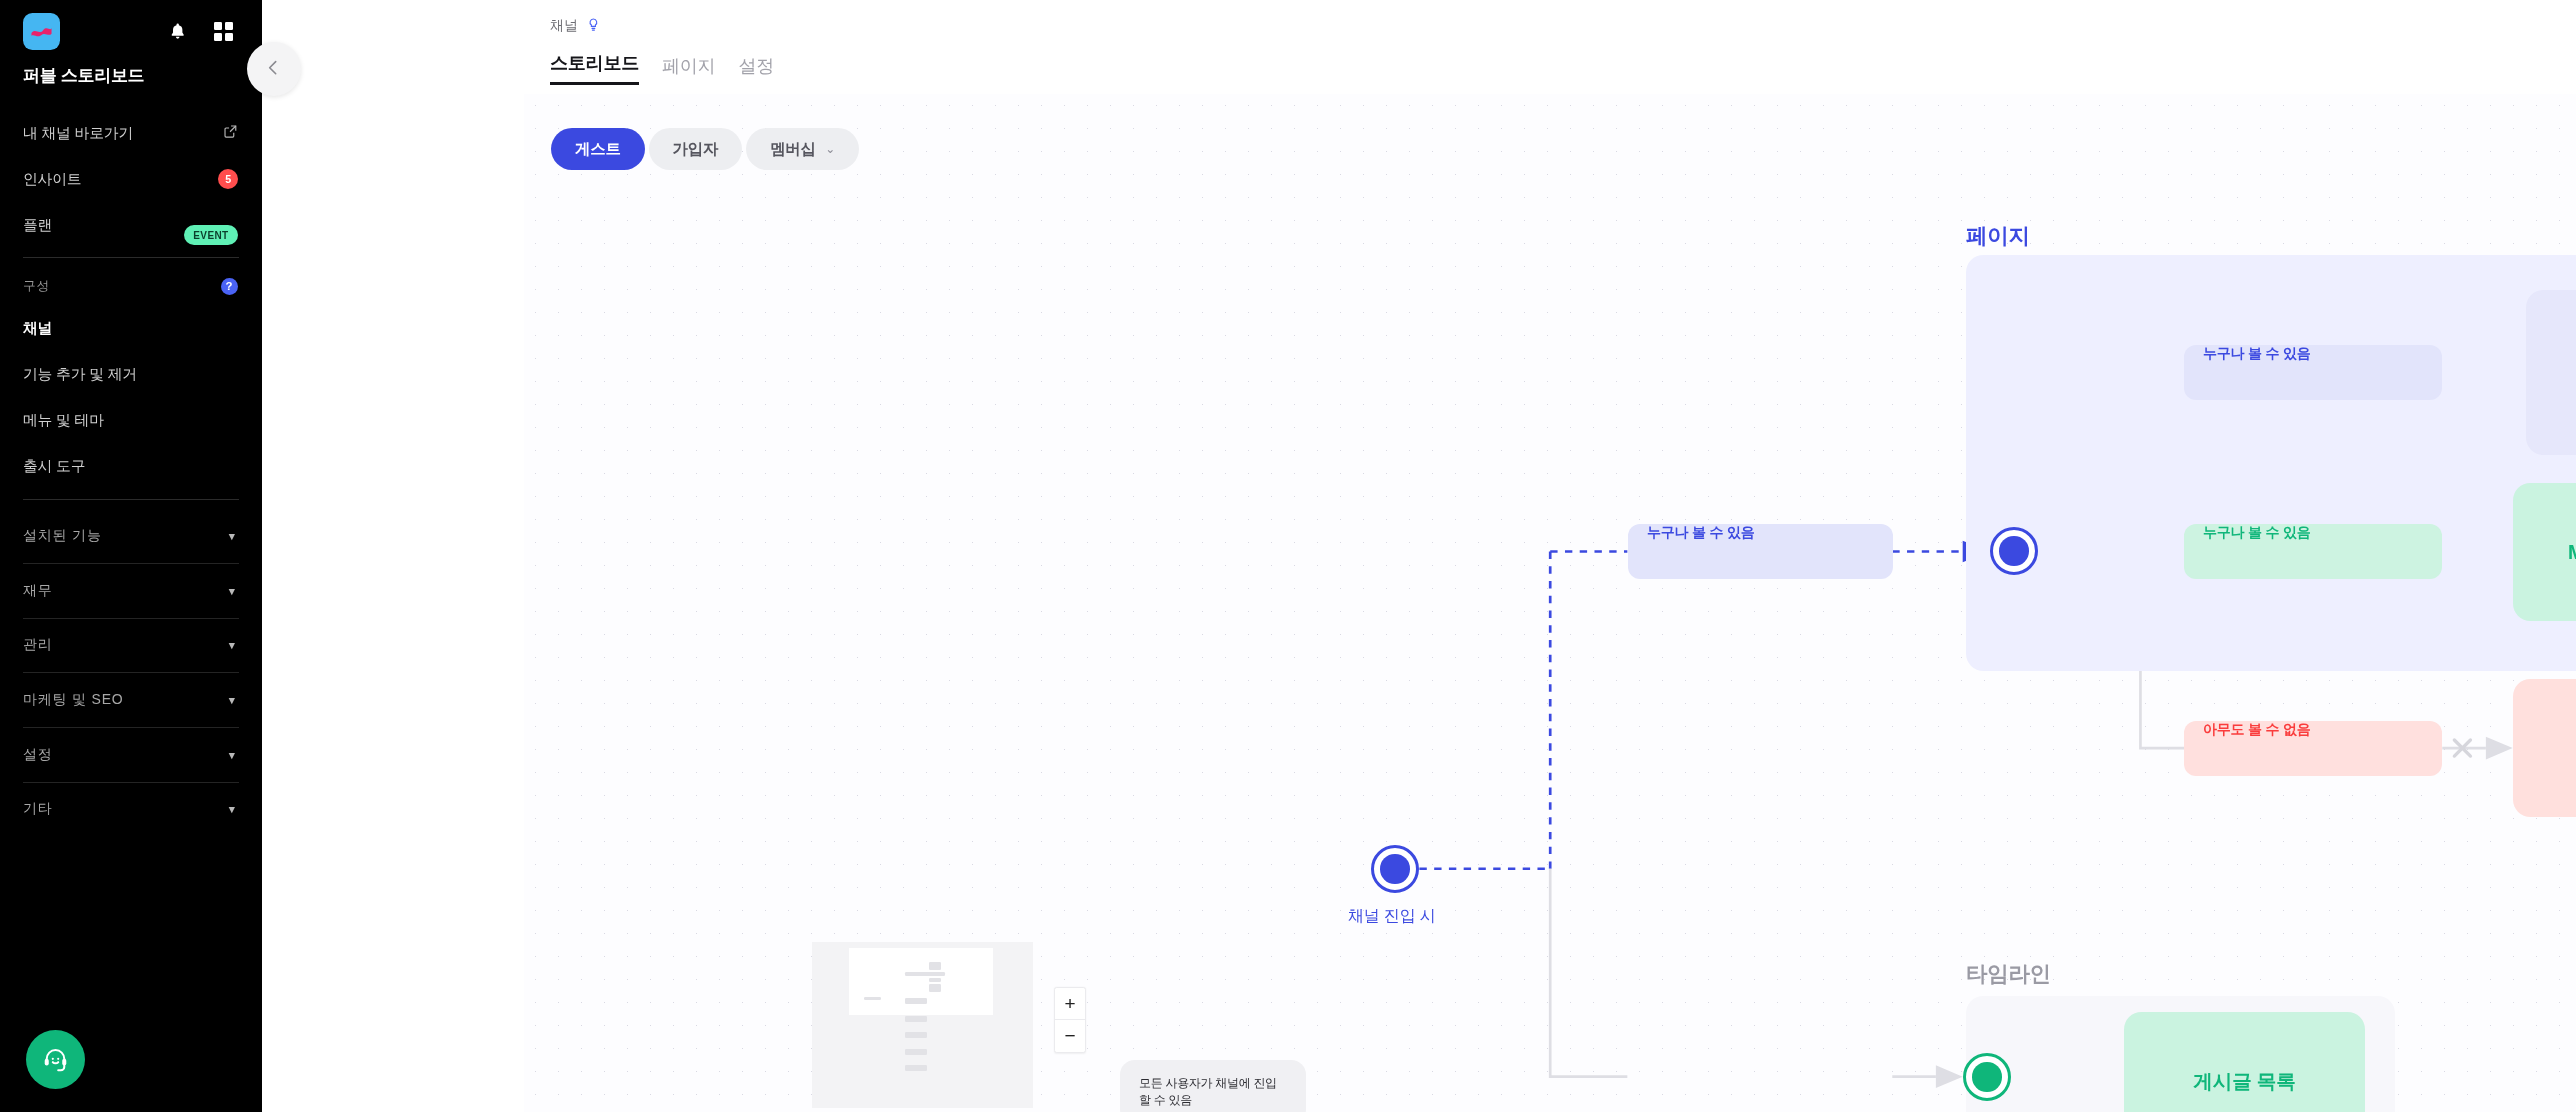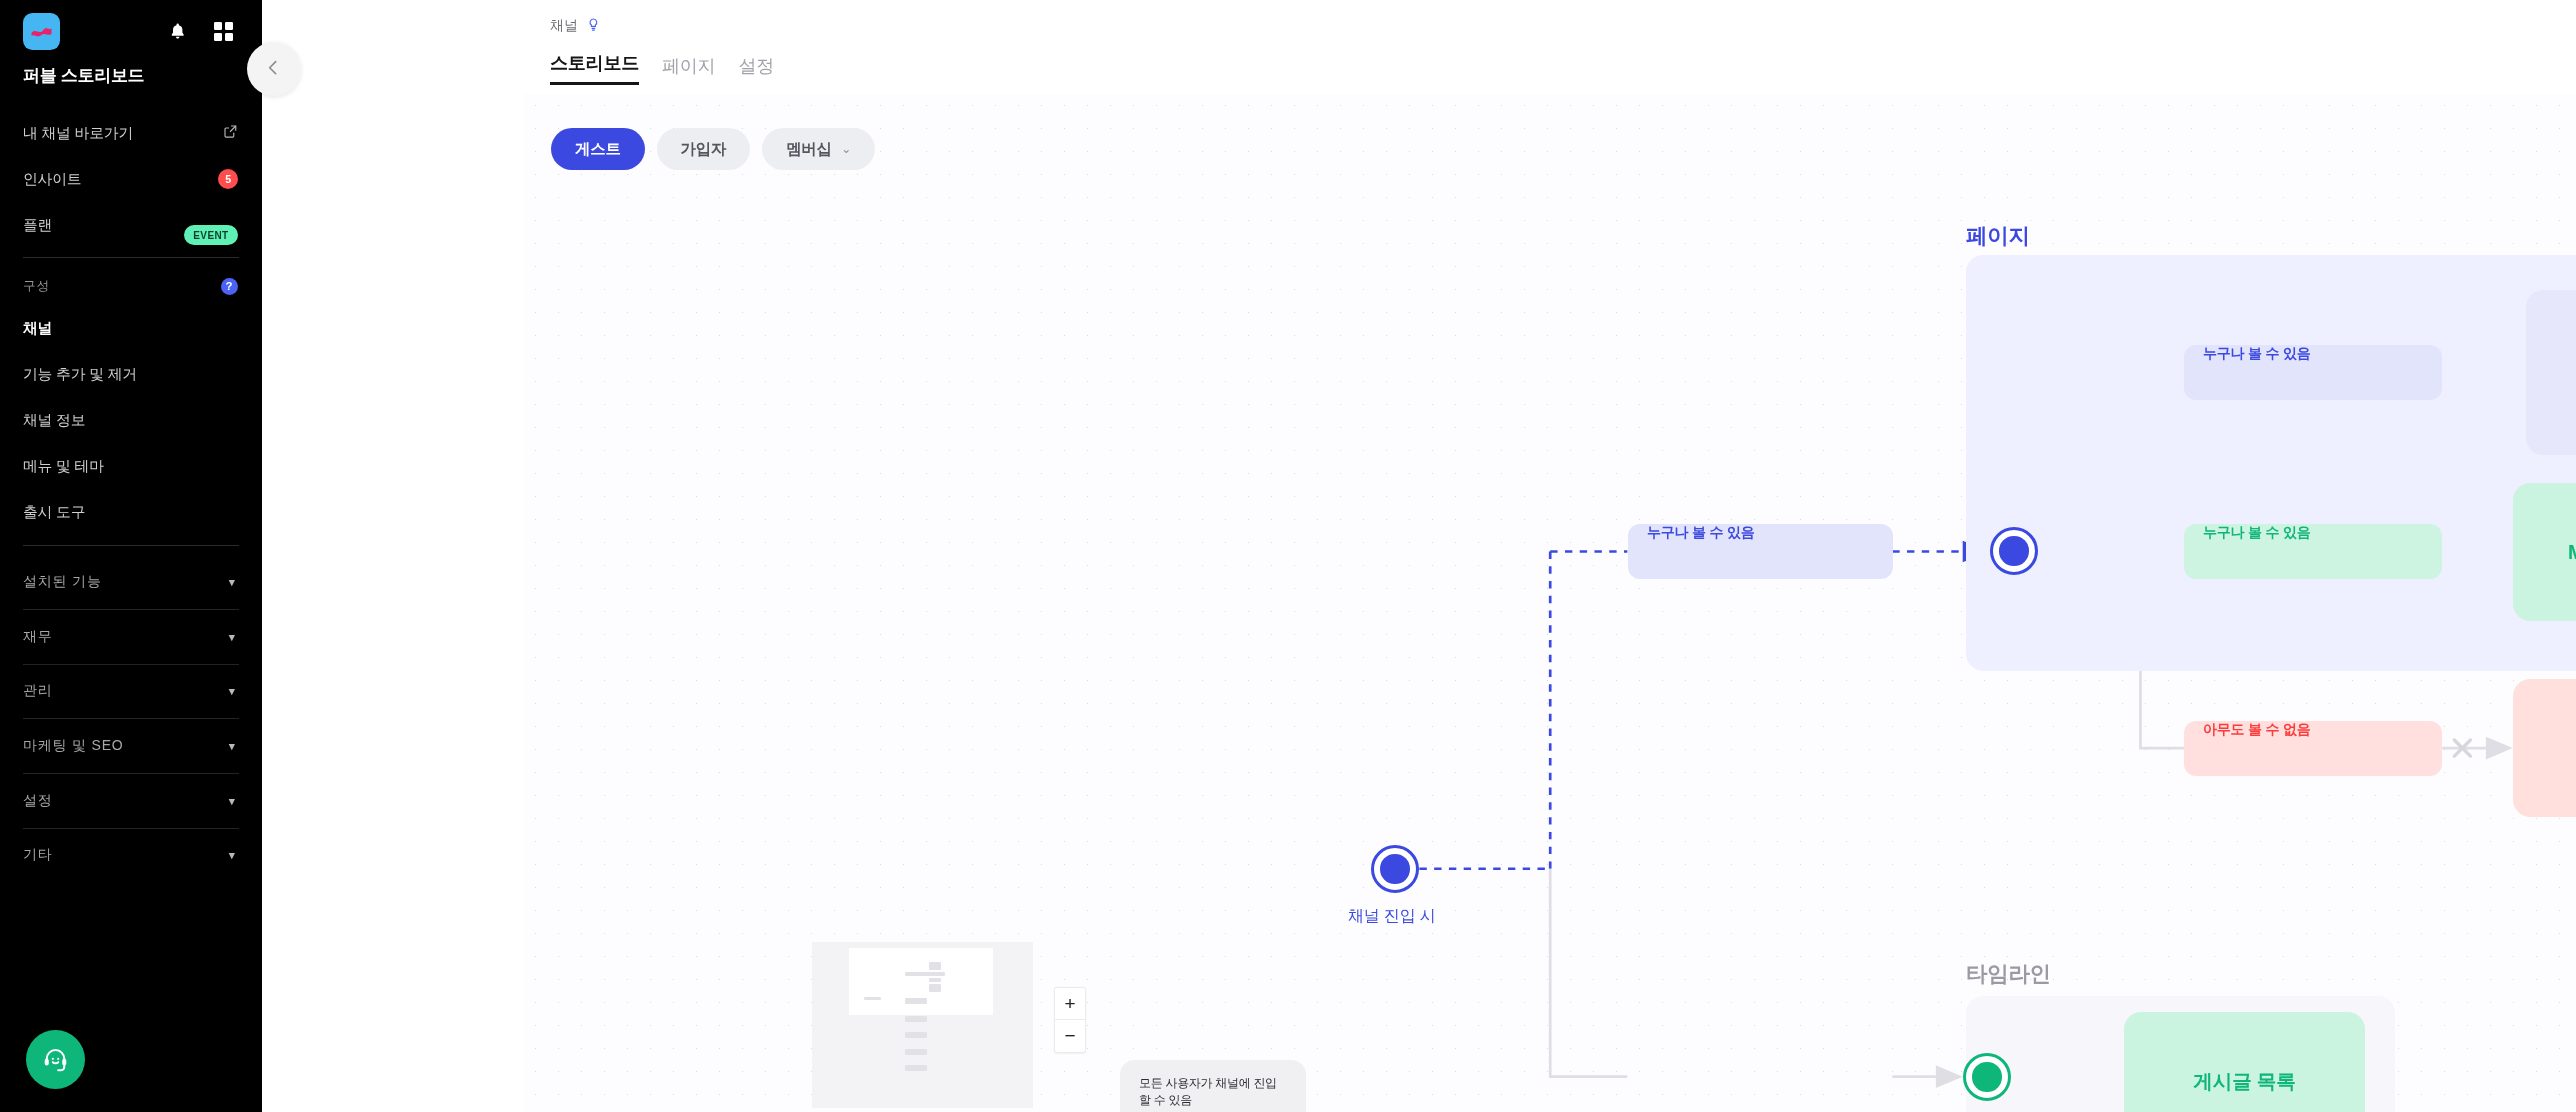--- a/index.html
+++ b/index.html
@@ -97,21 +97,21 @@
 
   
   .canvas {
     position: absolute; left: 262px; top: 94px; right: 0; bottom: 0;
     width: 2314px; height: 1019px;
     background-color: #fdfdff;
     background-image: radial-gradient(#d9d9e3 0.9px, transparent 0.9px);
     background-size: 23px 23px;
     overflow: hidden;
   }
-  .chips { position: absolute; left: 27px; top: 34px; display: flex; align-items: center; gap: 12px; }
+  .chips { position: absolute; left: 27px; top: 34px; display: flex; align-items: center; gap: 4px; }
   .chip {
     border-radius: 670px; height: 42px; padding: 0 24px;
     display: flex; align-items: center; gap: 9.4px;
     font-size: 15.4px; font-weight: 700; letter-spacing: -0.2px; cursor: pointer;
     background: #edeef1; color: #55555e;
   }
   .chip.active { background: #3b49e0; color: #ffffff; }
   .chip .cv { font-size: 12px; color: #8e8e98; font-weight: 400; }
 
   .grp-title { position: absolute; font-size: 21.5px; font-weight: 700; letter-spacing: -0.3px; }
@@ -223,23 +223,20 @@
     </div>
 
     <div>
       <div class="sb-row strong">
         <span>채널</span>
       </div>
       <div class="sb-row">
         <span>기능 추가 및 제거</span>
       </div>
       <div class="sb-row">
-        <span>채널 정보</span>
-      </div>
-      <div class="sb-row">
         <span>메뉴 및 테마</span>
       </div>
       <div class="sb-row">
         <span>출시 도구</span>
       </div>
     </div>
 
     <div class="sb-divider"></div>
 
     <div>

